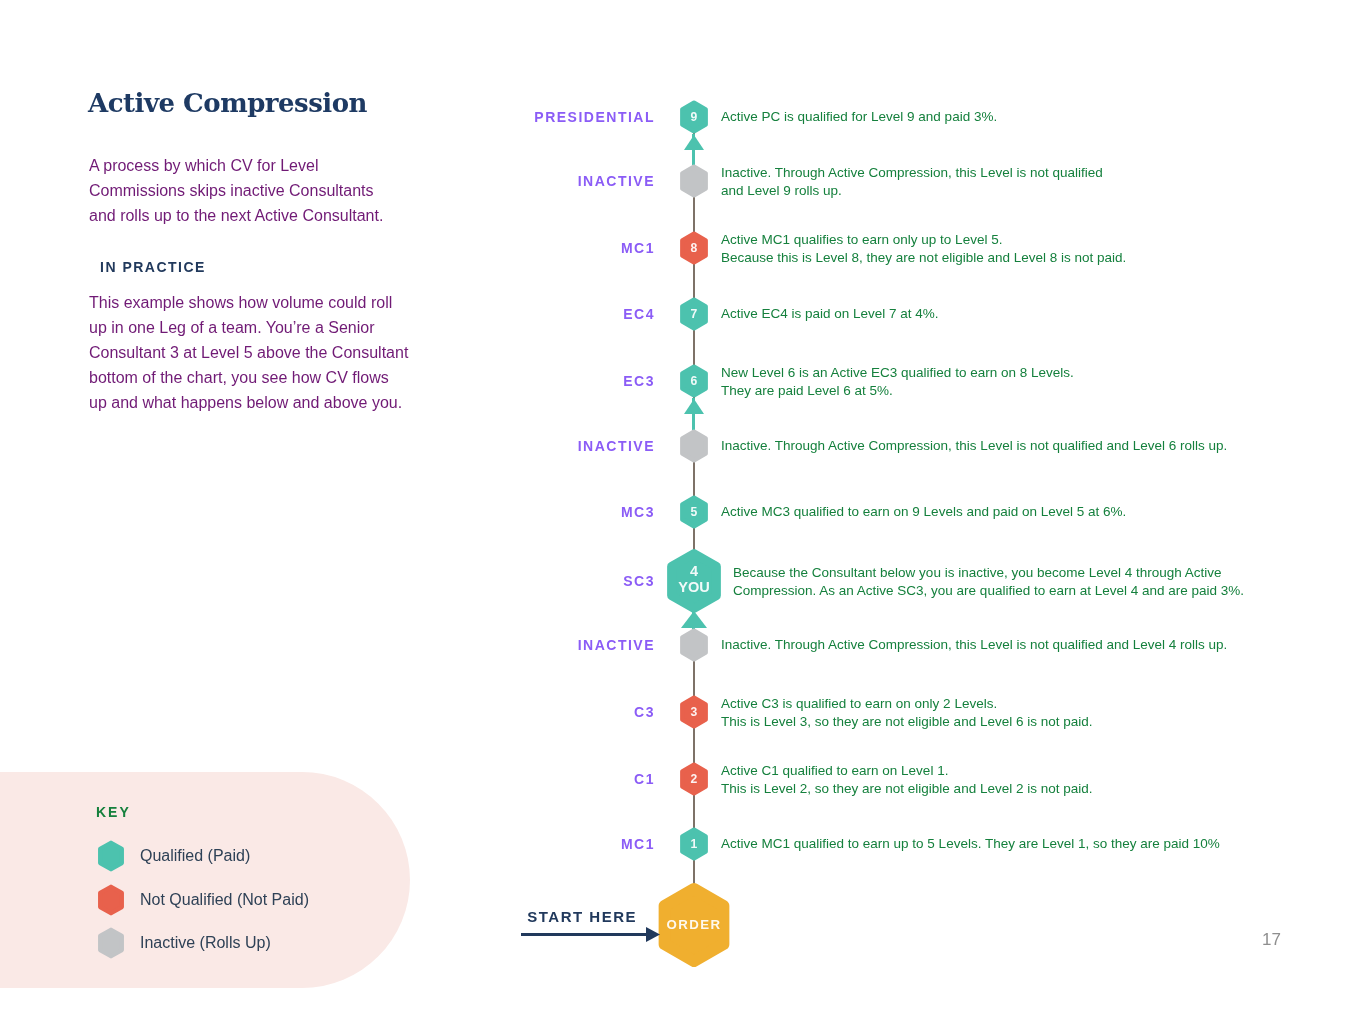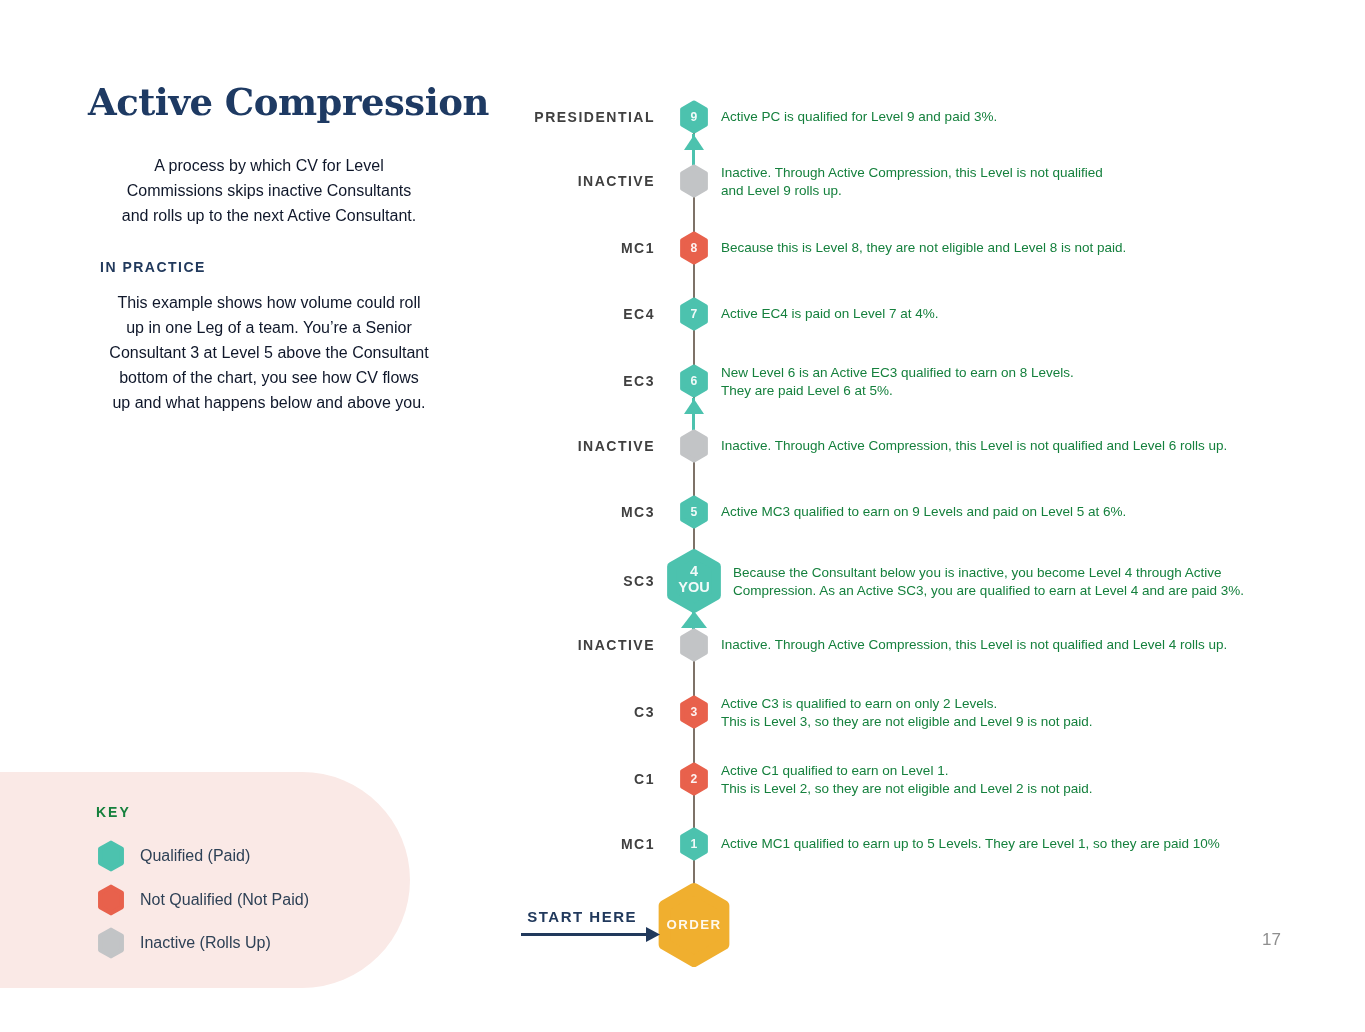--- a/index.html
+++ b/index.html
@@ -1,21 +1,21 @@
 <!DOCTYPE html>
 <html><head>
 <meta charset="utf-8">
 <style>
   html,body{margin:0;padding:0;}
   body{font-family:"Liberation Sans",sans-serif;background:#ffffff;}
   .page{position:relative;width:1365px;height:1032px;background:#ffffff;overflow:hidden;}
-  .title{position:absolute;left:88px;top:80px;width:420px;
-         font-family:"DejaVu Serif",serif;font-weight:700;font-size:37px;
+  .title{position:absolute;left:88px;top:88px;width:420px;
+         font-family:"DejaVu Serif",serif;font-weight:700;font-size:26px;
          letter-spacing:-0.5px;color:#1e3a63;white-space:nowrap;}
-  .para{position:absolute;left:89px;width:360px;font-size:16px;line-height:25px;color:#0f172a;text-align:center;}
+  .para{position:absolute;left:89px;width:360px;font-size:16px;line-height:25px;color:#701a75;}
   .para1{top:153px;}
   .para2{top:290px;}
   .subhead{position:absolute;left:100px;top:259px;font-size:14px;font-weight:700;
            letter-spacing:1.5px;color:#21395c;}
 
   
   .blob{position:absolute;left:-100px;top:772px;width:510px;height:216px;
         border-radius:0 108px 108px 0;}
 
   
@@ -27,21 +27,21 @@
                 font-size:16px;color:#2e4156;white-space:nowrap;}
 
   
   .vline{position:absolute;left:693px;top:117px;width:2px;height:808px;}
   .tseg{position:absolute;left:692px;width:3px;}
   .arrowhead{position:absolute;}
   svg{overflow:visible;display:block;}
 
   .crow{position:absolute;left:0;right:0;height:0;}
   .clabel{position:absolute;right:710px;transform:translateY(-50%);
-          font-size:14px;font-weight:700;letter-spacing:1.5px;color:#404040;white-space:nowrap;}
+          font-size:14px;font-weight:700;letter-spacing:1.5px;color:#8b5cf6;white-space:nowrap;}
   .hexwrap{position:absolute;left:694px;transform:translate(-50%,-50%);}
   .cdesc{position:absolute;left:721px;transform:translateY(-50%);
          font-size:13.5px;line-height:17.5px;color:#15803d;white-space:nowrap;}
   .cdesc.off{left:733px;}
 
   .hex-num{fill:rgba(255,255,255,0.92);font-family:"Liberation Sans",sans-serif;
            font-weight:700;text-anchor:middle;}
 
   
   .start-label{position:absolute;right:728px;top:916px;transform:translateY(-50%);
@@ -137,20 +137,21 @@
 
   <div class="crow" style="top:248px">
     <div class="clabel">MC1</div>
     <div class="hexwrap">
       <svg width="29" height="33" viewBox="0 0 100 114">
         <polygon points="50,8 90,31 90,83 50,106 10,83 10,31" stroke-width="16" stroke-linejoin="round" fill="#e8614c" stroke="#e8614c"></polygon>
         <text class="hex-num" x="50" y="71" font-size="42">8</text>
       </svg>
     </div>
     <div class="cdesc">
+      <div>Active MC1 qualifies to earn only up to Level 5.</div>
       <div>Because this is Level 8, they are not eligible and Level 8 is not paid.</div>
     </div>
   </div>
 
   <div class="crow" style="top:314px">
     <div class="clabel">EC4</div>
     <div class="hexwrap">
       <svg width="29" height="33" viewBox="0 0 100 114">
         <polygon points="50,8 90,31 90,83 50,106 10,83 10,31" stroke-width="16" stroke-linejoin="round" fill="#4cc2ae" stroke="#4cc2ae"></polygon>
         <text class="hex-num" x="50" y="71" font-size="42">7</text>
@@ -230,21 +231,21 @@
   <div class="crow" style="top:712px">
     <div class="clabel">C3</div>
     <div class="hexwrap">
       <svg width="29" height="33" viewBox="0 0 100 114">
         <polygon points="50,8 90,31 90,83 50,106 10,83 10,31" stroke-width="16" stroke-linejoin="round" fill="#e8614c" stroke="#e8614c"></polygon>
         <text class="hex-num" x="50" y="71" font-size="42">3</text>
       </svg>
     </div>
     <div class="cdesc">
       <div>Active C3 is qualified to earn on only 2 Levels.</div>
-      <div>This is Level 3, so they are not eligible and Level 9 is not paid.</div>
+      <div>This is Level 3, so they are not eligible and Level 6 is not paid.</div>
     </div>
   </div>
 
   <div class="crow" style="top:779px">
     <div class="clabel">C1</div>
     <div class="hexwrap">
       <svg width="29" height="33" viewBox="0 0 100 114">
         <polygon points="50,8 90,31 90,83 50,106 10,83 10,31" stroke-width="16" stroke-linejoin="round" fill="#e8614c" stroke="#e8614c"></polygon>
         <text class="hex-num" x="50" y="71" font-size="42">2</text>
       </svg>

